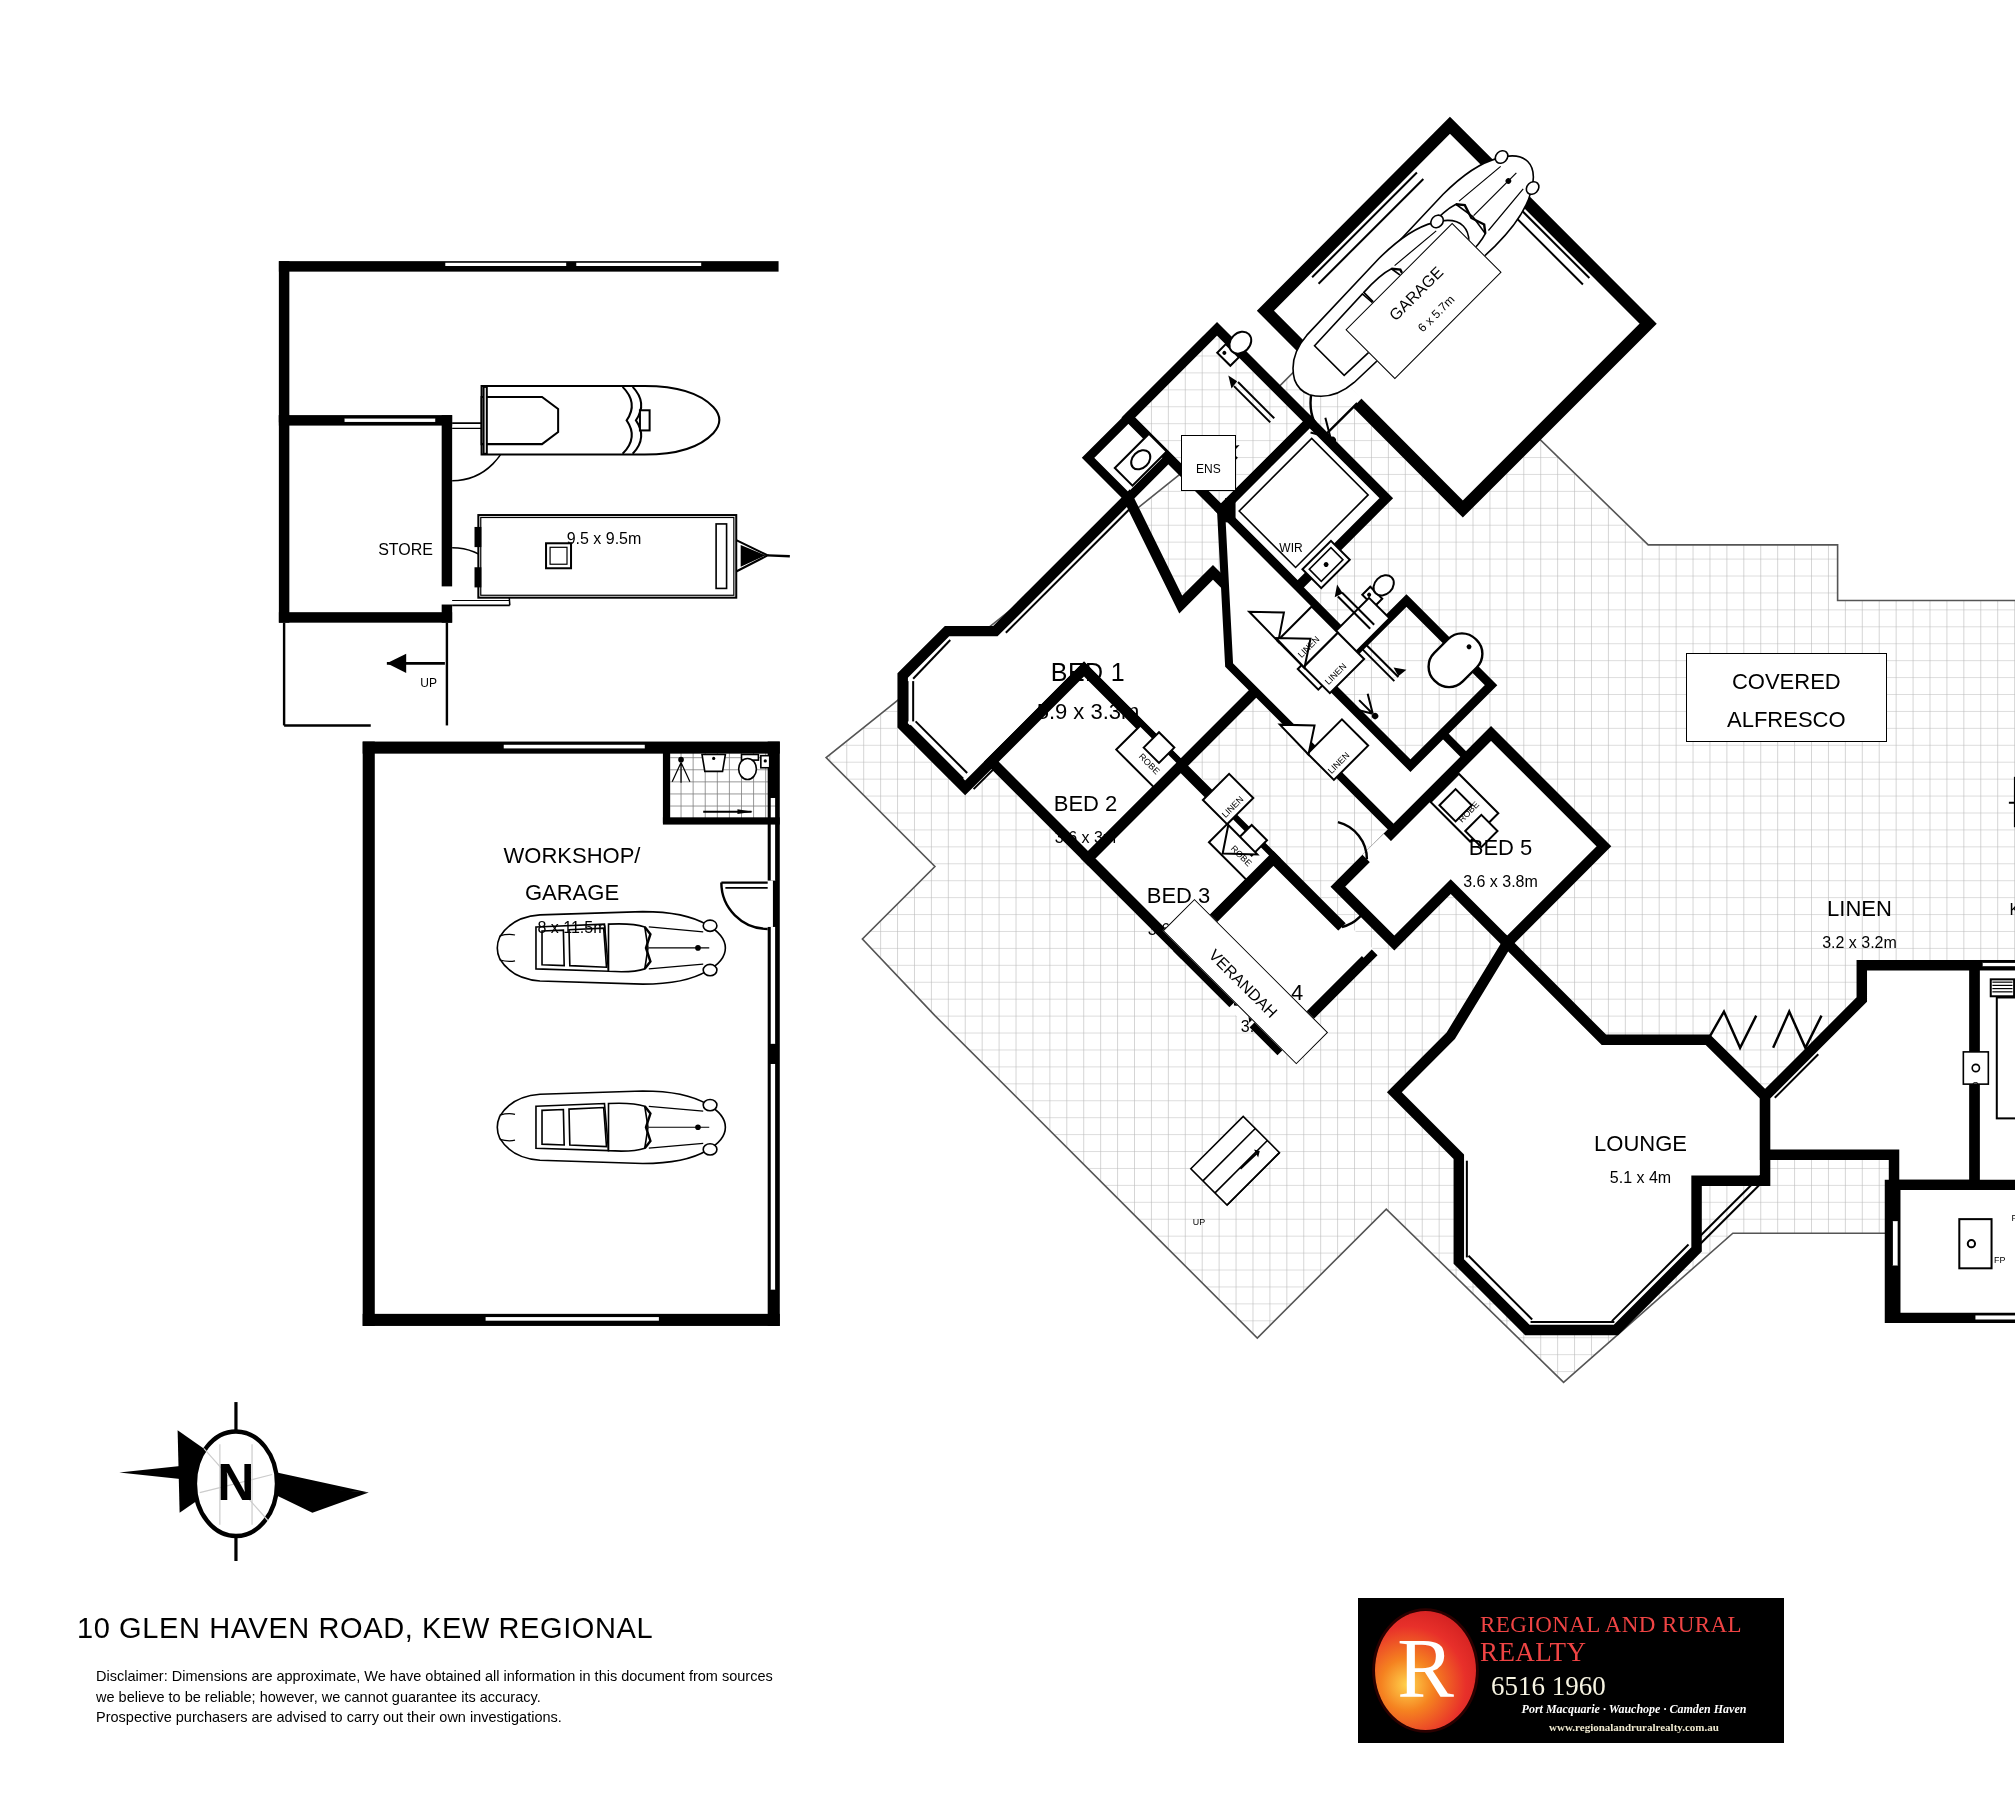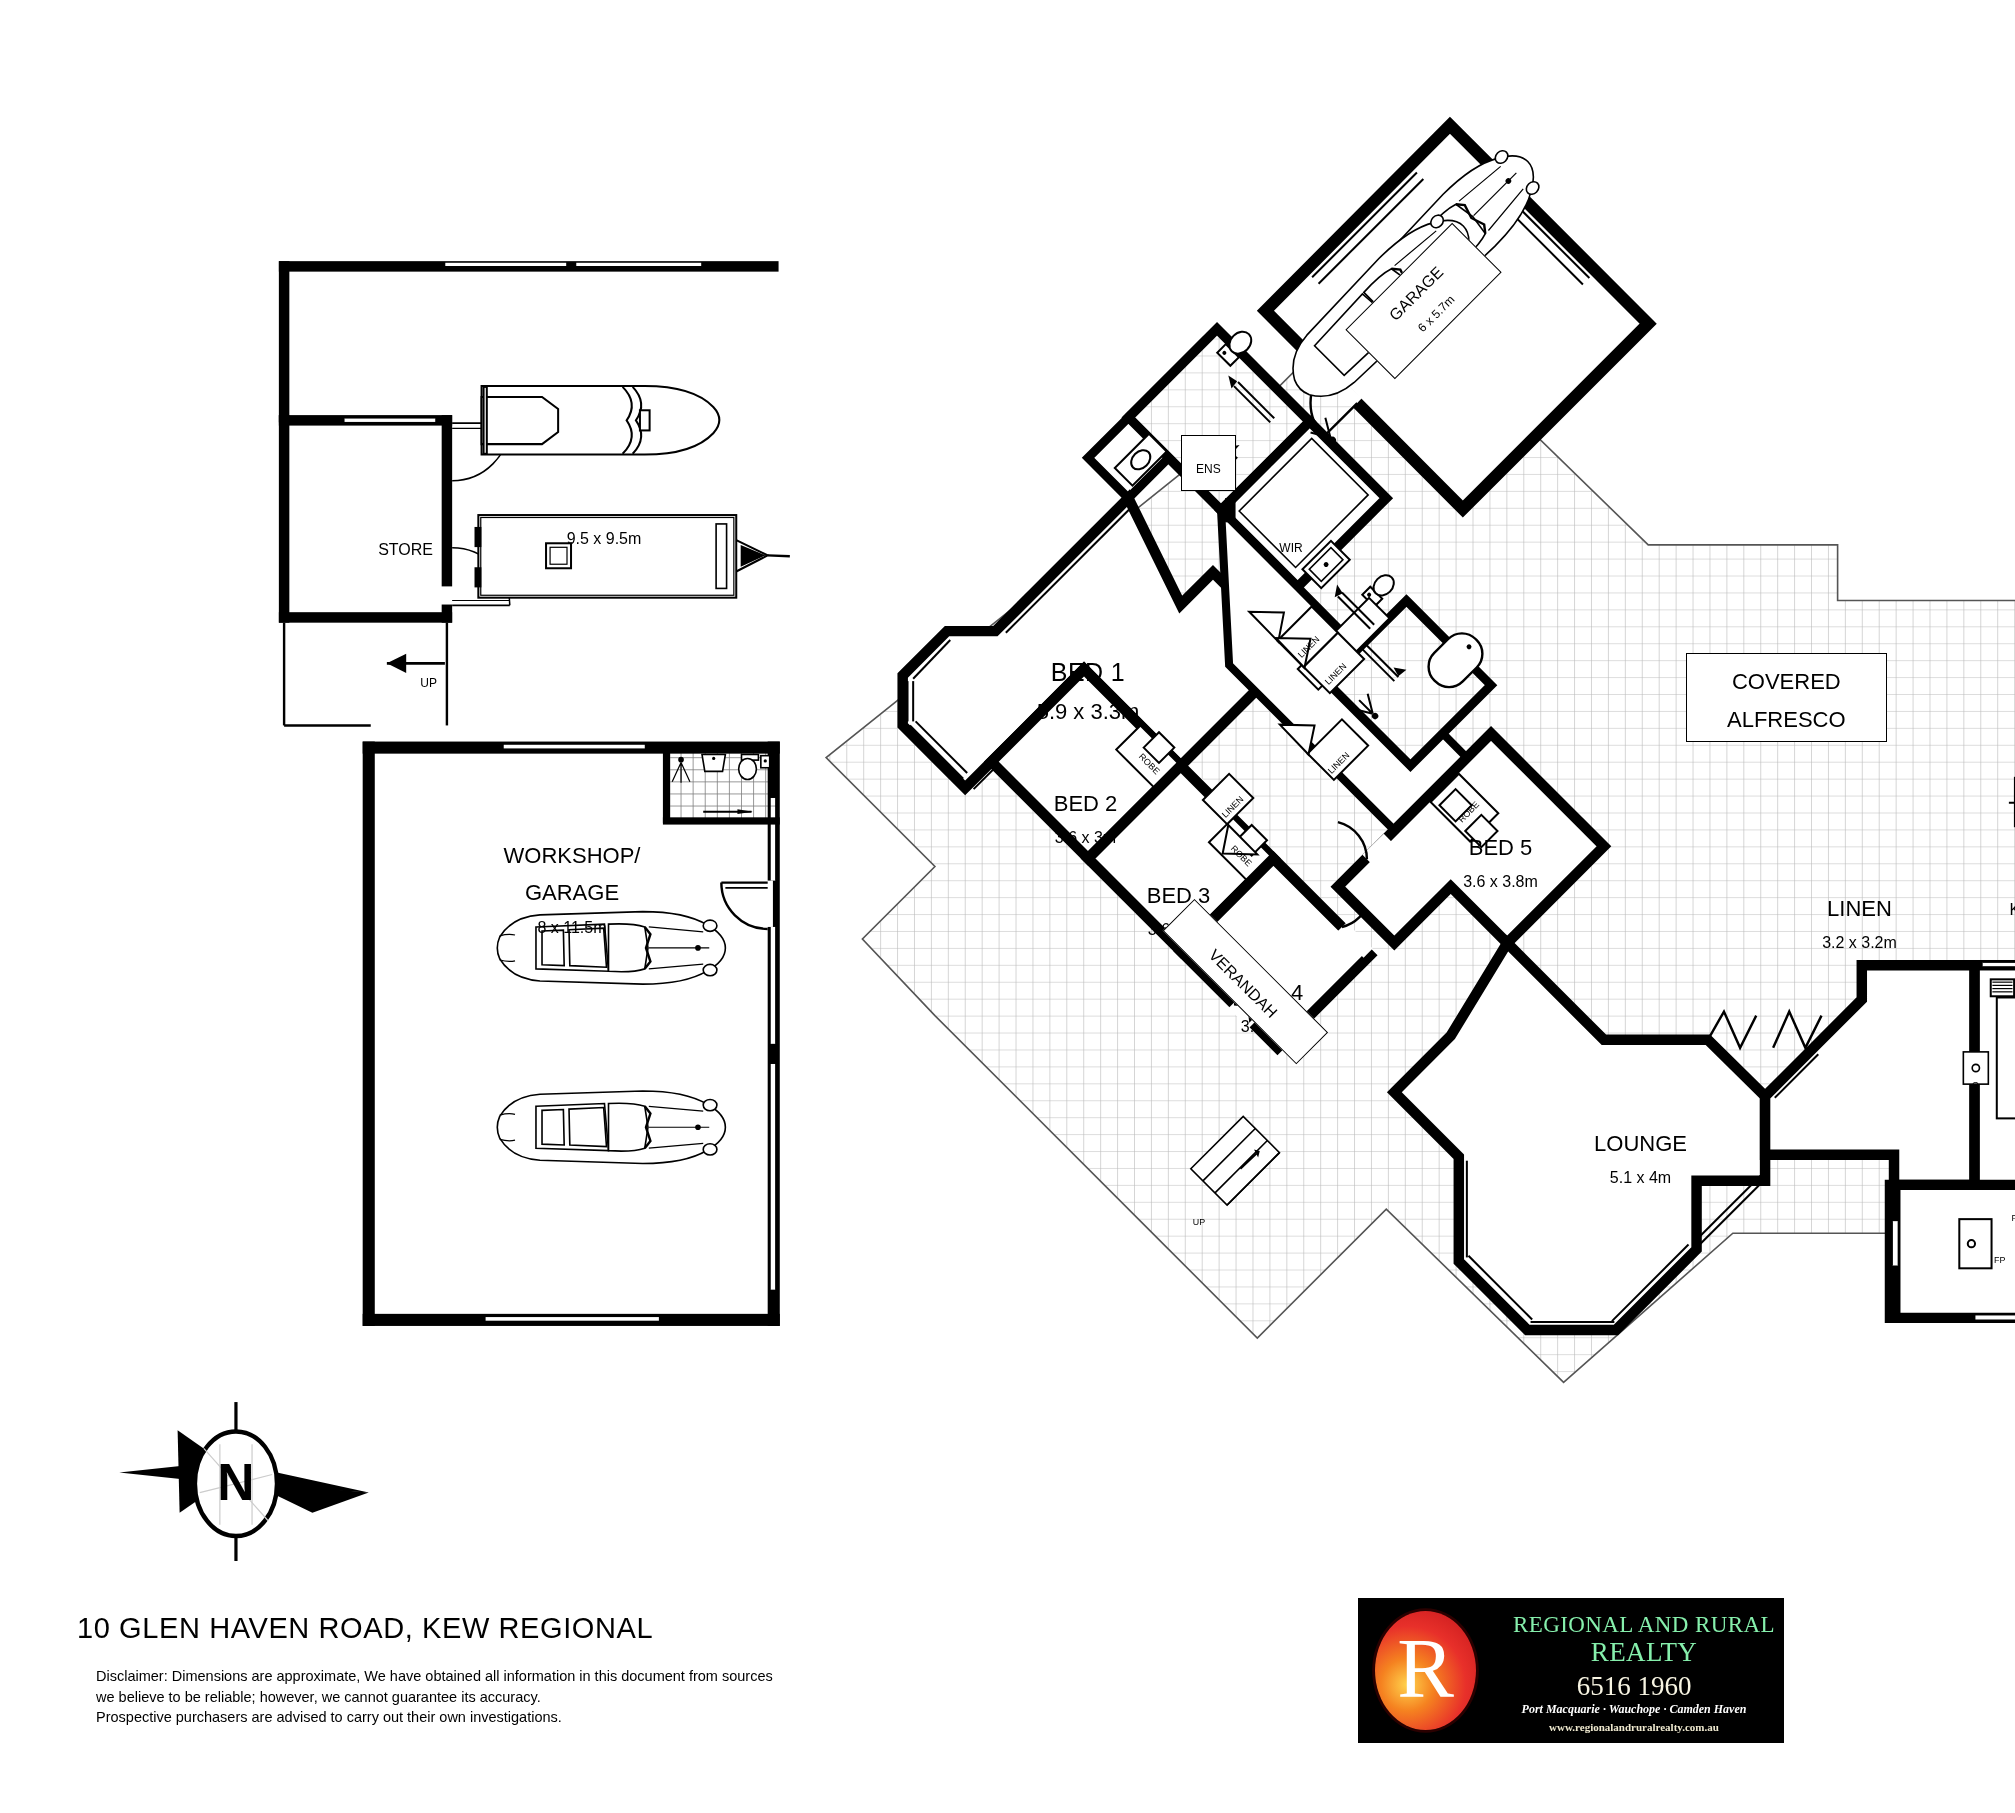--- a/index.html
+++ b/index.html
@@ -28,25 +28,25 @@
 
   
   #logo{position:absolute;left:1358px;top:1598px;width:426px;height:145px;background:#000;}
   #logo .badge{position:absolute;left:17px;top:13px;width:101px;height:119px;border-radius:50%;
       background:radial-gradient(circle at 32% 62%, #ffd34d 0%, #f58220 26%, #e8302a 58%, #c1141a 100%);
       box-shadow:0 0 0 2.8px #2a0000;}
   #logo .badge .rglyph{position:absolute;left:0;top:0;width:100%;height:100%;
       font-family:"Liberation Serif", serif;font-size:85px;color:#fff;
       display:flex;align-items:center;justify-content:center;line-height:1;
       transform:translateY(-2.4px);}
-  #logo .name{position:absolute;left:143px;top:15.3px;width:286px;text-align:center;
-      font-family:"Liberation Serif", serif;color:#86efac;font-size:23px;line-height:1.07;
+  #logo .name{position:absolute;left:122px;top:15.3px;width:286px;
+      font-family:"Liberation Serif", serif;color:#ef4444;font-size:23px;line-height:1.07;
       letter-spacing:0.4px;}
   #logo .name .r2{font-size:27px;}
-  #logo .phone{position:absolute;left:133px;top:73px;width:286px;text-align:center;
+  #logo .phone{position:absolute;left:133px;top:73px;width:286px;text-align:left;
       font-family:"Liberation Serif", serif;color:#f7f4e2;font-size:27px;}
   #logo .towns{position:absolute;left:133px;top:104px;width:286px;text-align:center;
       font-family:"Liberation Serif", serif;font-weight:bold;font-style:italic;
       color:#fff;font-size:12px;}
   #logo .web{position:absolute;left:133px;top:123px;width:286px;text-align:center;
       font-family:"Liberation Serif", serif;color:#efe9cf;font-size:11px;font-weight:bold;}
 
   
   #compass{position:absolute;left:103px;top:1392px;width:282px;height:173px;}
 

